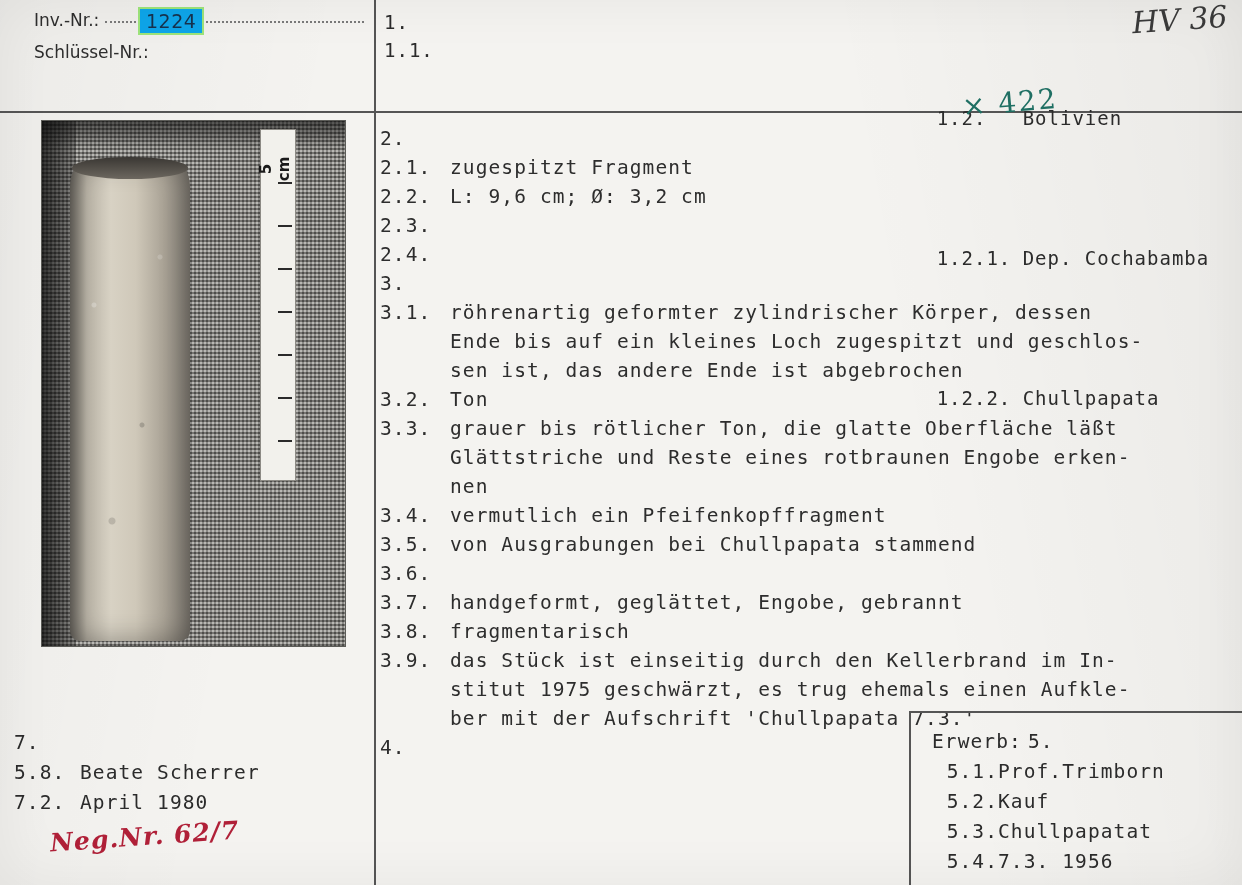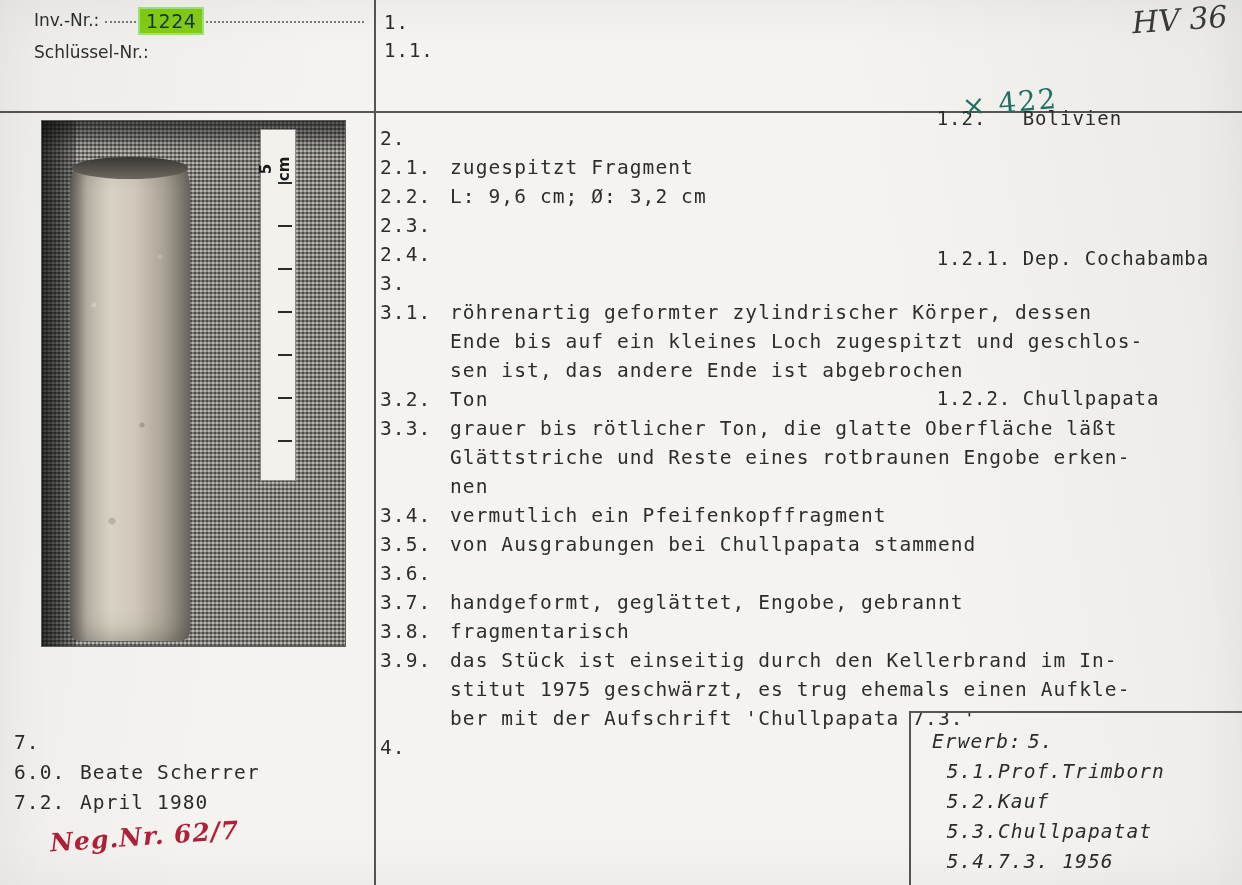--- a/index.html
+++ b/index.html
@@ -70,21 +70,21 @@
     top: -3px;
   }
   #inv-number {
     position: absolute;
     left: 140px; top: 9px;
     font-family: "DejaVu Sans", sans-serif;
     font-size: 19px;
     color: #17324d;
     letter-spacing: 0.5px;
     padding: 1px 6px;
-    background: #84cc16;
+    background: #0ea5e9;
     box-shadow: 0 0 0 2px #9de37a;
   }
 
   #sec1-block {
     position: absolute;
     left: 384px; top: 8px;
     font-size: 19px;
     line-height: 28px;
     letter-spacing: 1px;
   }
@@ -259,21 +259,21 @@
     border-left: 2px solid #555;
     box-sizing: border-box;
   }
   #acq-content {
     position: absolute;
     left: 932px; top: 727px;
     font-size: 19.5px;
     line-height: 30px;
     letter-spacing: 1.1px;
   }
-  .acq-row { display: flex; font-style: italic; }
+  .acq-row { display: flex; }
   .acq-key { width: 66px; flex: 0 0 66px; text-align: right; }
   .acq-key-wide { width: 96px; flex: 0 0 96px; }
 
   
   #edge-shade {
     position: absolute;
     inset: 0;
     pointer-events: none;
     box-shadow: inset 0 0 60px rgba(0,0,0,0.06);
   }
@@ -411,21 +411,21 @@
       <span class="desc-val"></span>
     </div>
   </div>
 
   <div id="bottom-left">
     <div class="bl-row">
       <span class="bl-key">7.</span>
       <span></span>
     </div>
     <div class="bl-row">
-      <span class="bl-key">6.0.</span>
+      <span class="bl-key">5.8.</span>
       <span>Beate Scherrer</span>
     </div>
     <div class="bl-row">
       <span class="bl-key">7.2.</span>
       <span>April 1980</span>
     </div>
   </div>
   <div id="neg-nr">Neg.Nr. 62/7</div>
 
   <div id="acq-box"></div>

